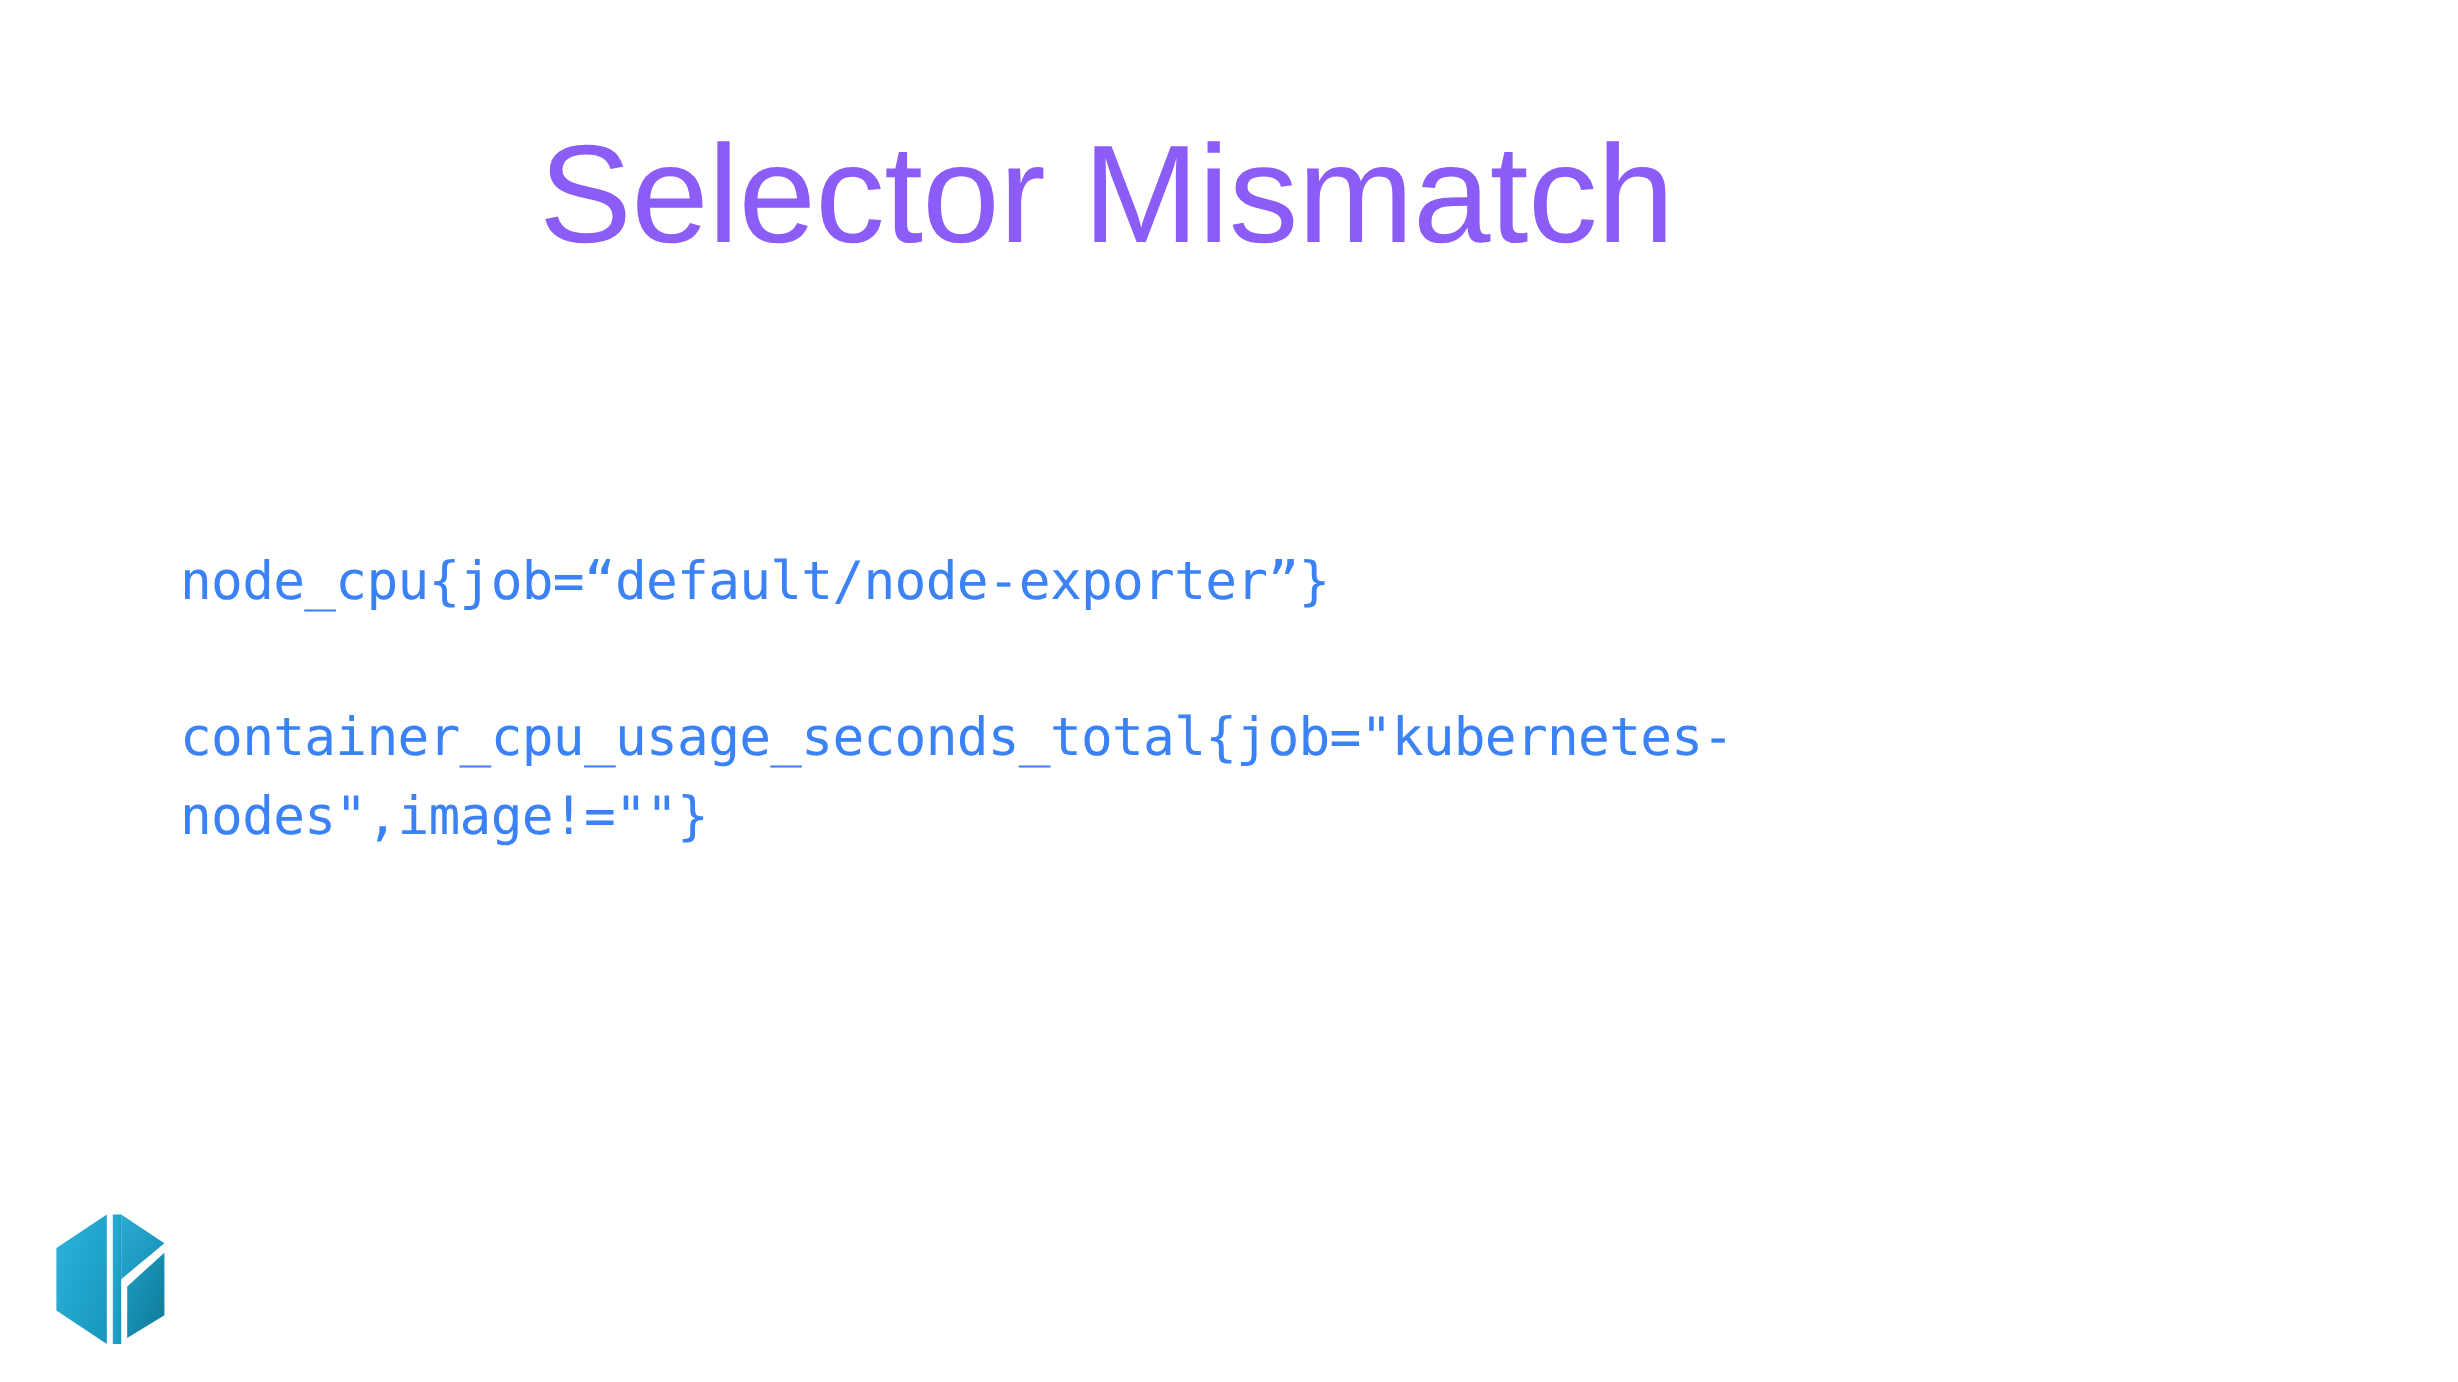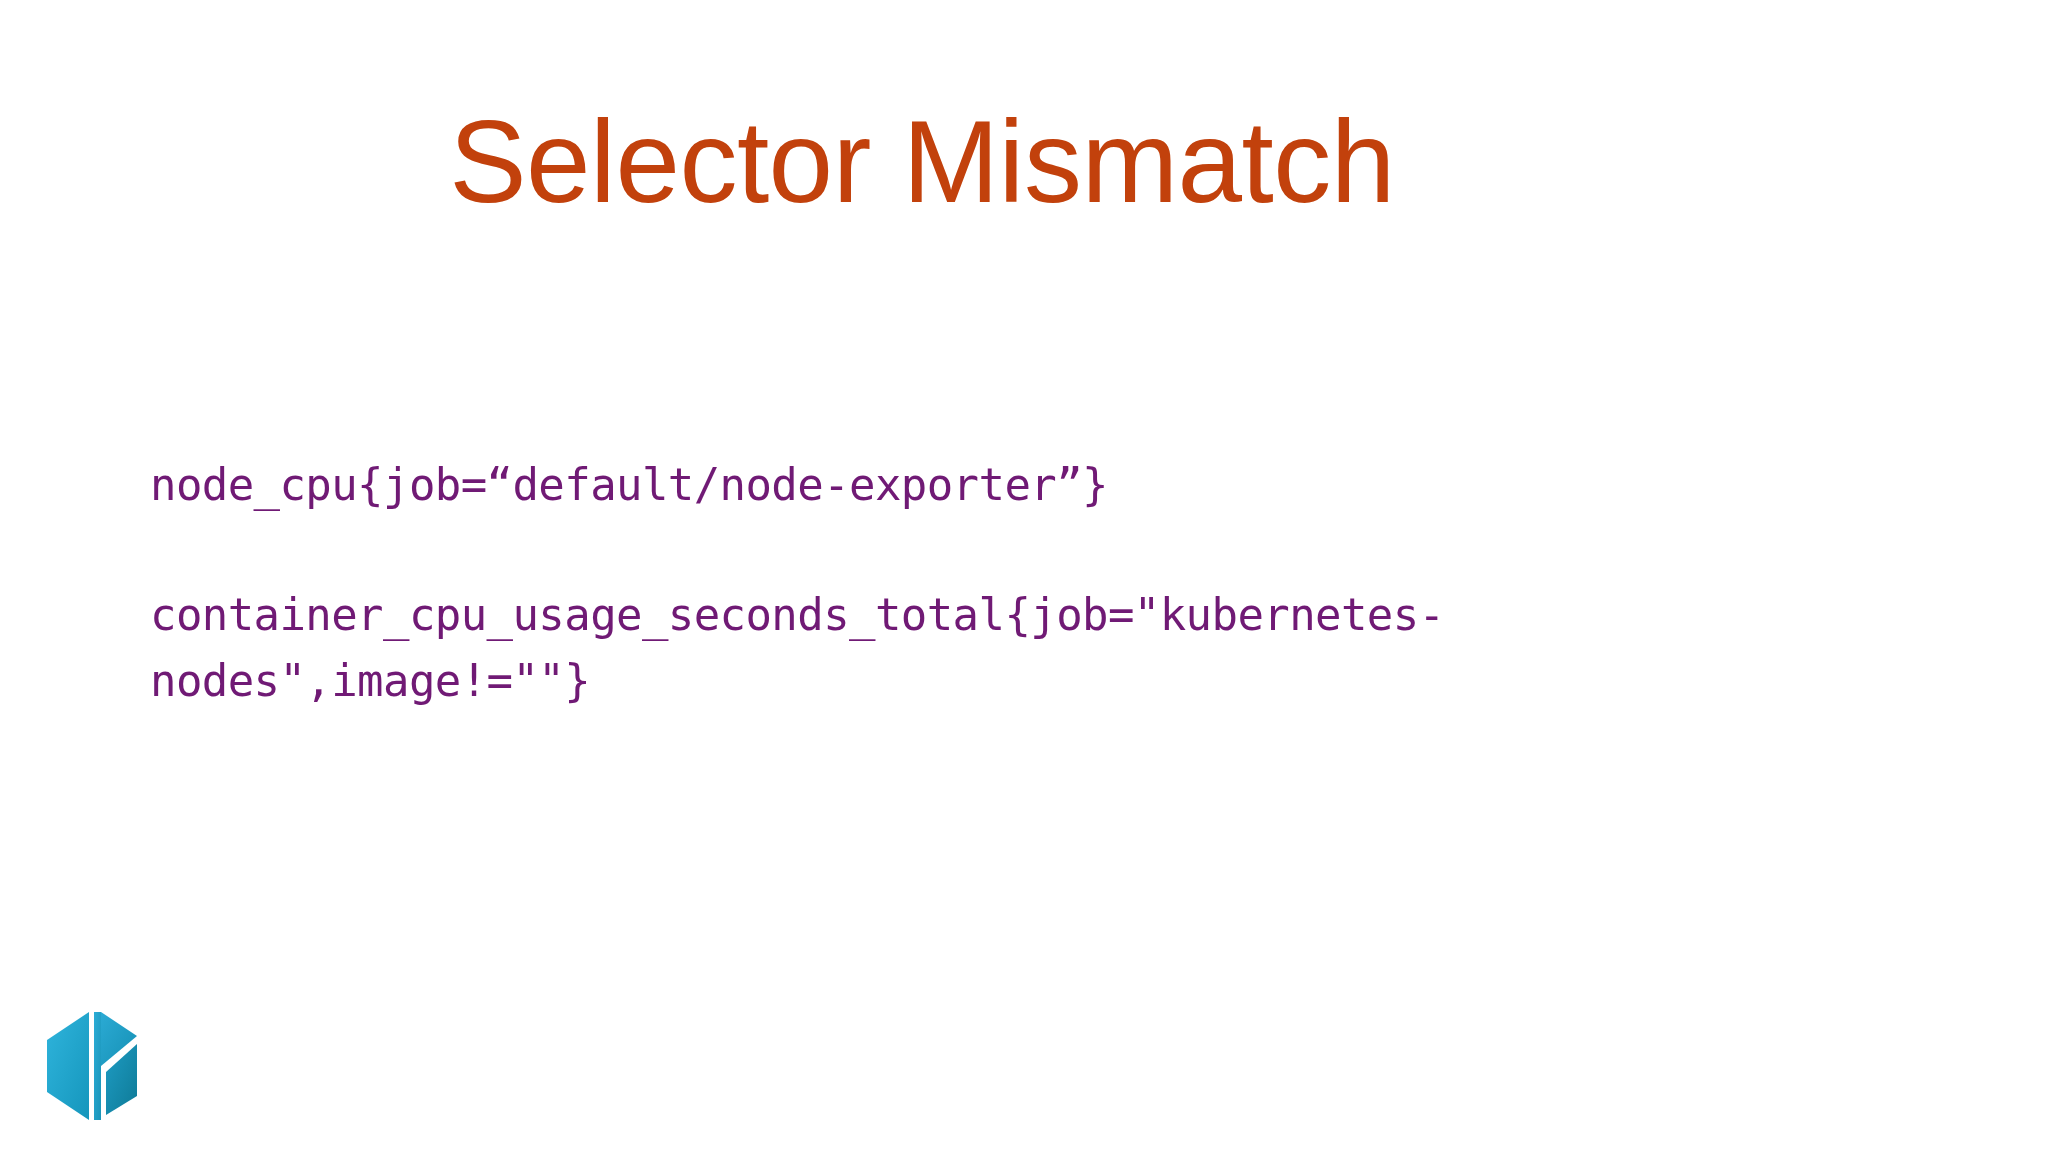--- a/index.html
+++ b/index.html
@@ -27,35 +27,35 @@
     position: absolute;
     top: 96px;
     left: 0;
     width: 1844px;
     text-align: center;
     font-family: "Liberation Sans", sans-serif;
     font-size: 116px;
     font-weight: 300;
     line-height: 1.15;
     letter-spacing: -0.5px;
-    color: #c2410c;
+    color: #8b5cf6;
     white-space: nowrap;
   }
 
   
   #code-body {
     position: absolute;
     left: 150px;
     top: 452px;
     width: 1620px;
     font-family: "DejaVu Sans Mono", "Liberation Mono", monospace;
     font-size: 44px;
     line-height: 66px;
     font-weight: 400;
-    color: #701a75;
+    color: #3b82f6;
     letter-spacing: -0.6px;
   }
 
   .code-block {
     margin: 0 0 64px 0;
   }
   .code-block:last-child {
     margin-bottom: 0;
   }
   .code-line {

